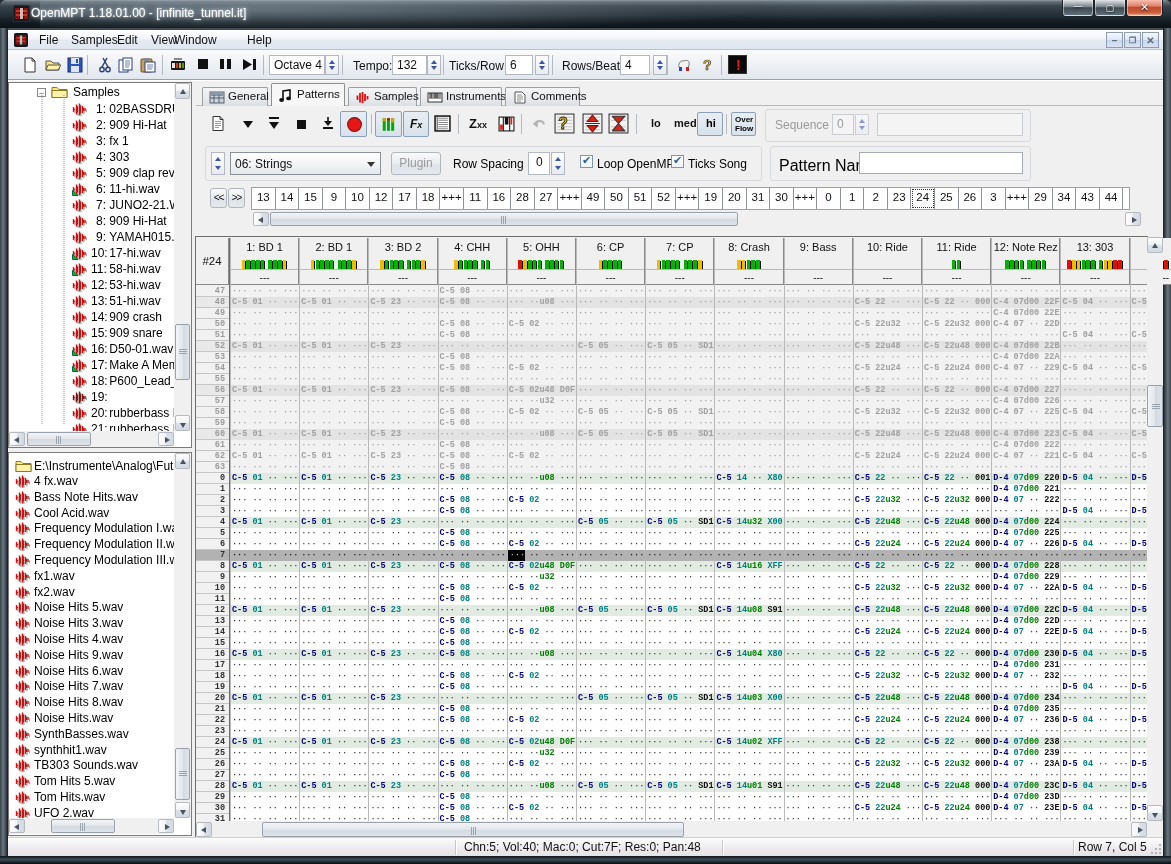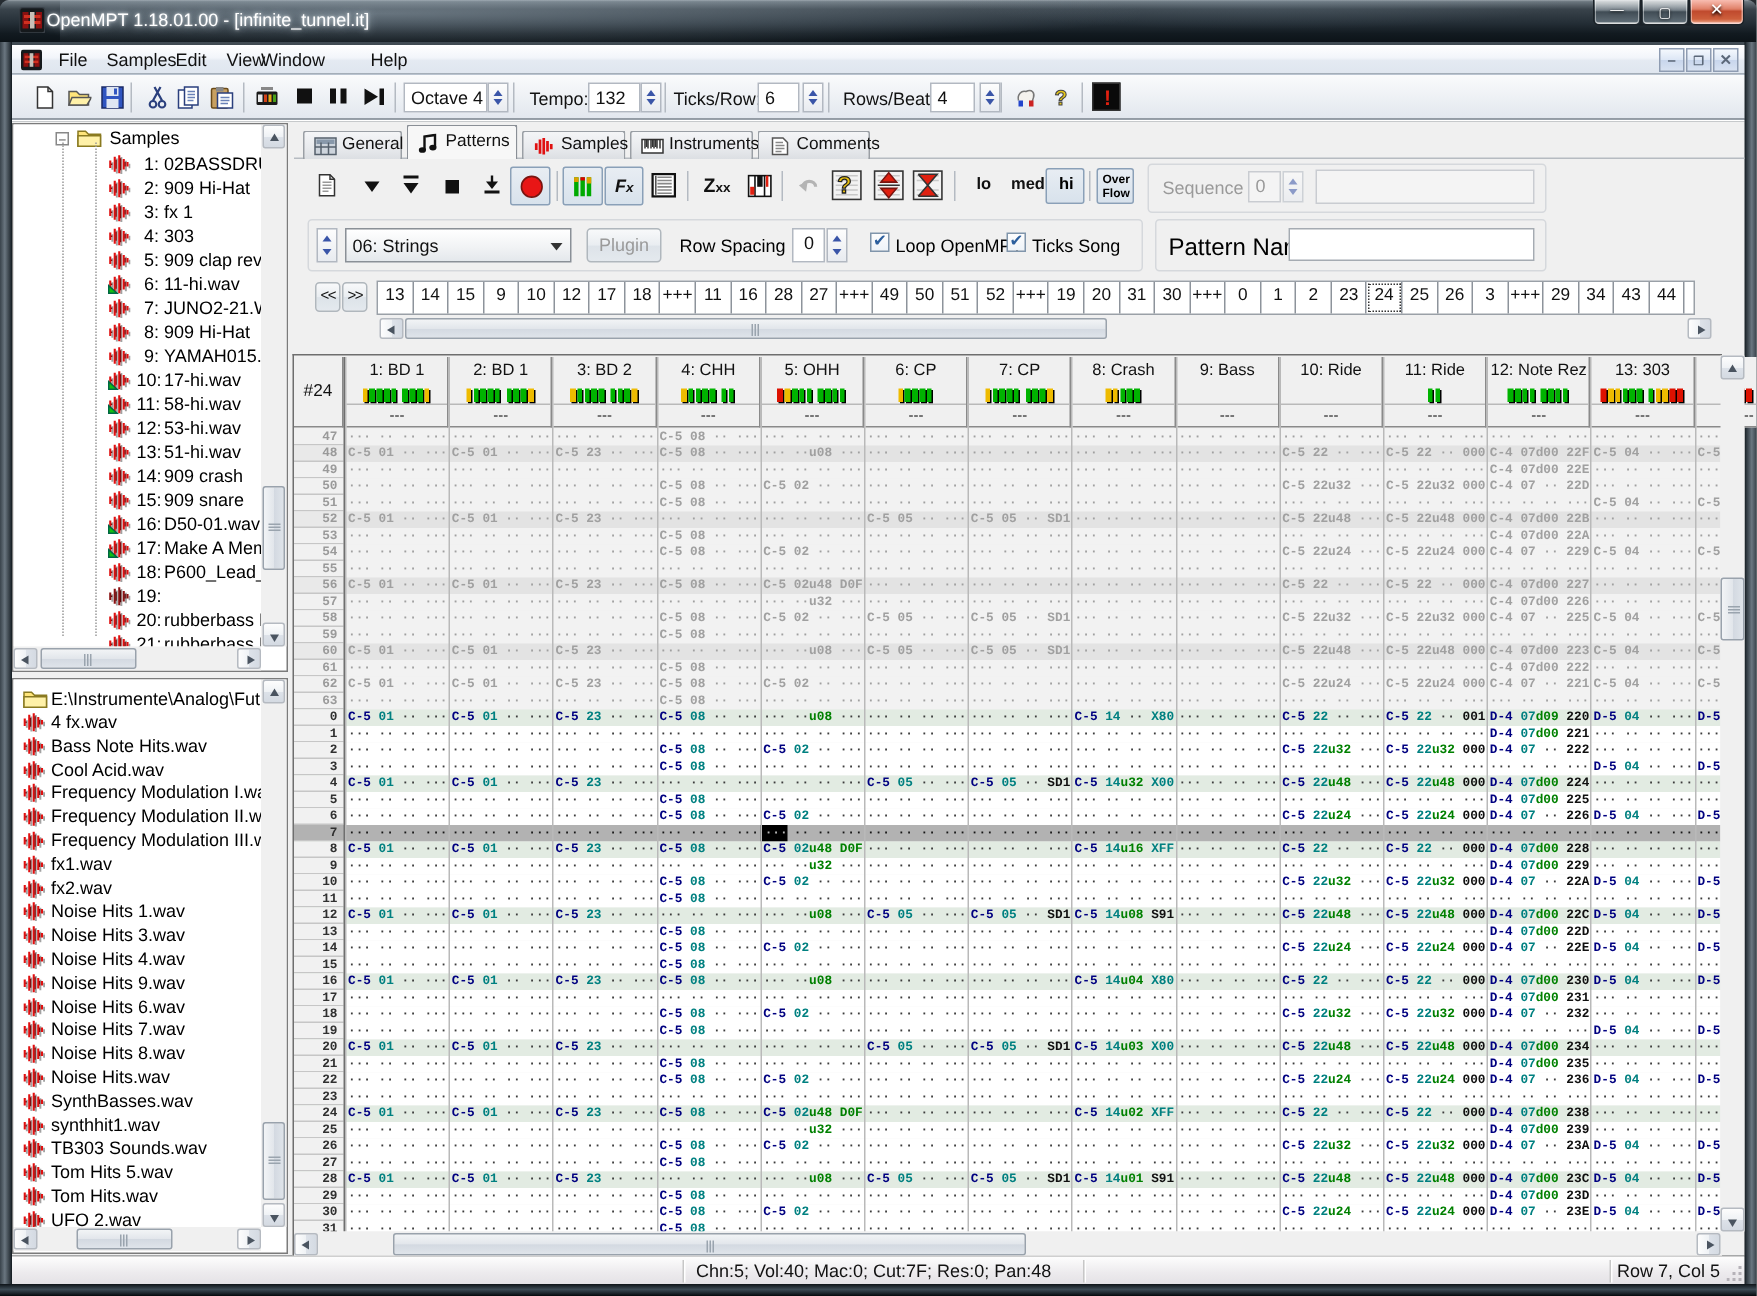--- a/index.html
+++ b/index.html
@@ -518,21 +518,21 @@
       </svg>
     </div>
     <div style="position:absolute;left:25px;top:131.6px;font-size:12px;white-space:nowrap">fx2.wav</div>
     <div style="position:absolute;left:6px;top:148.4px;width:15px;height:13px">
       <svg width="15" height="13" viewBox="0 0 15 13" style="position:absolute">
         <path d="M2.9 5.2 L2.9 10.2 M5.9 2.7 L5.9 12.7 M8.9 1.7 L8.9 13.7 M11.9 4.2 L11.9 11.2 M14.4 6.2 L14.4 9.2" stroke="#a2a2a2" stroke-width="1.3"></path>
         <path d="M1.5 4.0 L1.5 9.0 M4.5 1.5 L4.5 11.5 M7.5 0.5 L7.5 12.5 M10.5 3.0 L10.5 10.0 M13.0 5.0 L13.0 8.0" stroke="#e01010" stroke-width="1.4"></path>
         <path d="M2.4 6.0 L2.4 7.0 M5.4 3.5 L5.4 9.5 M8.4 2.5 L8.4 10.5 M11.4 5.0 L11.4 8.0" stroke="#8a0a0a" stroke-width=".9"></path>
       </svg>
     </div>
-    <div style="position:absolute;left:25px;top:147.4px;font-size:12px;white-space:nowrap">Noise Hits 1.wav</div>
+    <div style="position:absolute;left:25px;top:147.4px;font-size:12px;white-space:nowrap">Noise Hits 5.wav</div>
     <div style="position:absolute;left:6px;top:164.2px;width:15px;height:13px">
       <svg width="15" height="13" viewBox="0 0 15 13" style="position:absolute">
         <path d="M2.9 5.2 L2.9 10.2 M5.9 2.7 L5.9 12.7 M8.9 1.7 L8.9 13.7 M11.9 4.2 L11.9 11.2 M14.4 6.2 L14.4 9.2" stroke="#a2a2a2" stroke-width="1.3"></path>
         <path d="M1.5 4.0 L1.5 9.0 M4.5 1.5 L4.5 11.5 M7.5 0.5 L7.5 12.5 M10.5 3.0 L10.5 10.0 M13.0 5.0 L13.0 8.0" stroke="#e01010" stroke-width="1.4"></path>
         <path d="M2.4 6.0 L2.4 7.0 M5.4 3.5 L5.4 9.5 M8.4 2.5 L8.4 10.5 M11.4 5.0 L11.4 8.0" stroke="#8a0a0a" stroke-width=".9"></path>
       </svg>
     </div>
     <div style="position:absolute;left:25px;top:163.2px;font-size:12px;white-space:nowrap">Noise Hits 3.wav</div>
     <div style="position:absolute;left:6px;top:180.0px;width:15px;height:13px">
       <svg width="15" height="13" viewBox="0 0 15 13" style="position:absolute">

